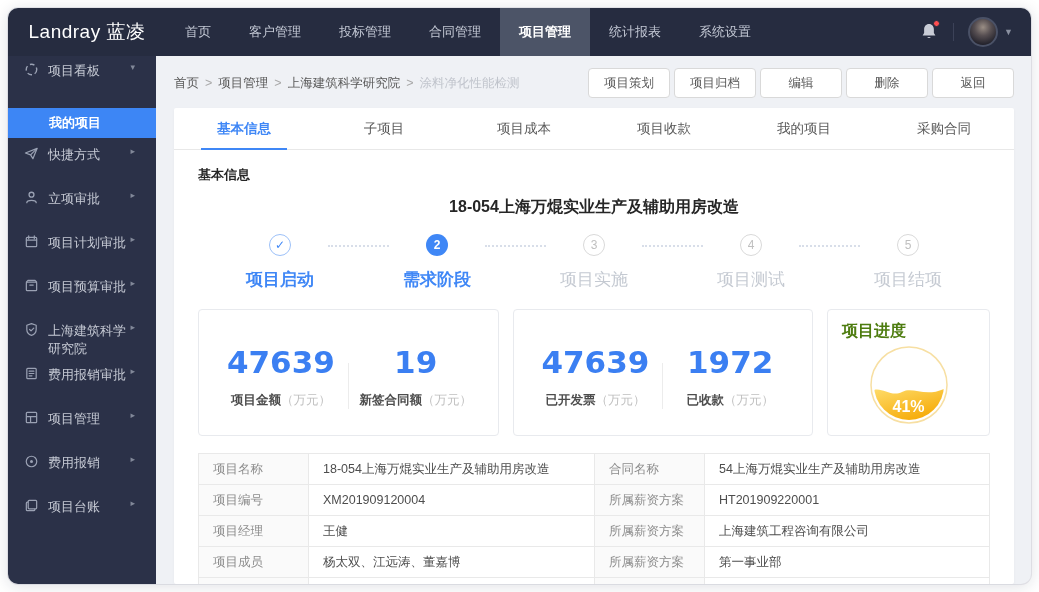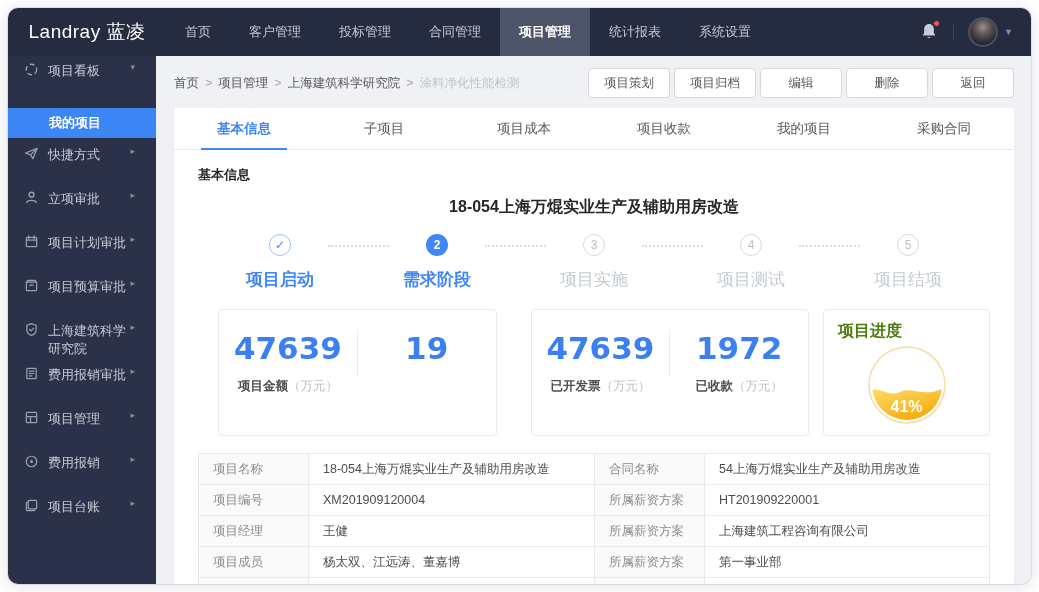--- a/index.html
+++ b/index.html
@@ -61,21 +61,21 @@
   .step.done .step-circle { border:1px solid #9cc0f8; color:#3f87f6; background:#fff; }
   .step.current .step-circle { background:#3f87f6; color:#fff; font-weight:bold; }
   .step.pending .step-circle { border:1px solid #d9d9d9; color:#bfbfbf; background:#fff; }
   .step-label { margin-top:12px; font-size:17px; }
   .step.done .step-label, .step.current .step-label { color:#3f87f6; font-weight:bold; }
   .step.pending .step-label { color:#c5cad2; }
   .connector { flex:1; border-top:2px dotted #d8dee9; margin-top:11px; }
 
   
   .cards-row { display:flex; gap:14px; margin-bottom:17px; }
-  .stat-card { flex:313; border:1px solid #e8eaee; border-radius:4px; display:flex; align-items:flex-start; padding:20px 0 26px; background:#fff;margin-left:20px; }
+  .stat-card { flex:313; border:1px solid #e8eaee; border-radius:4px; display:flex; align-items:flex-end; padding:20px 15px 26px; background:#fff; }
   .stat-half { flex:1; text-align:center; }
   .stat-value { font-size:31px; font-weight:bold; color:#3b7ff2; font-family:"DejaVu Sans","Liberation Sans",sans-serif; }
   .stat-label { margin-top:12px; font-size:12.5px; color:#4d4d4d; font-weight:bold; }
   .stat-unit { color:#bfbfbf; font-weight:normal; }
   .stat-divider { width:1px; height:46px; background:#ececec; }
   .progress-card { flex:155; border:1px solid #e8eaee; border-radius:4px; background:#fff; padding:11px 14px; position:relative; }
   .progress-title { font-size:16px; font-weight:bold; color:#4d7c0f; }
   .gauge-wrap { position:relative; width:78px; height:78px; margin:4px auto 0; }
   .gauge-label { position:absolute; left:0; right:0; top:52px; text-align:center; color:#fff; font-size:16px; font-weight:bold; }
 
@@ -297,20 +297,21 @@
 
           <div class="cards-row">
             <div class="stat-card">
               <div class="stat-half">
                 <div class="stat-value">47639</div>
                 <div class="stat-label"><span>项目金额</span><span class="stat-unit">（万元）</span></div>
               </div>
               <div class="stat-divider"></div>
               <div class="stat-half">
                 <div class="stat-value">19</div>
+                <div class="stat-label"><span>新签合同额</span><span class="stat-unit">（万元）</span></div>
               </div>
             </div>
             <div class="stat-card">
               <div class="stat-half">
                 <div class="stat-value">47639</div>
                 <div class="stat-label"><span>已开发票</span><span class="stat-unit">（万元）</span></div>
               </div>
               <div class="stat-divider"></div>
               <div class="stat-half">
                 <div class="stat-value">1972</div>

